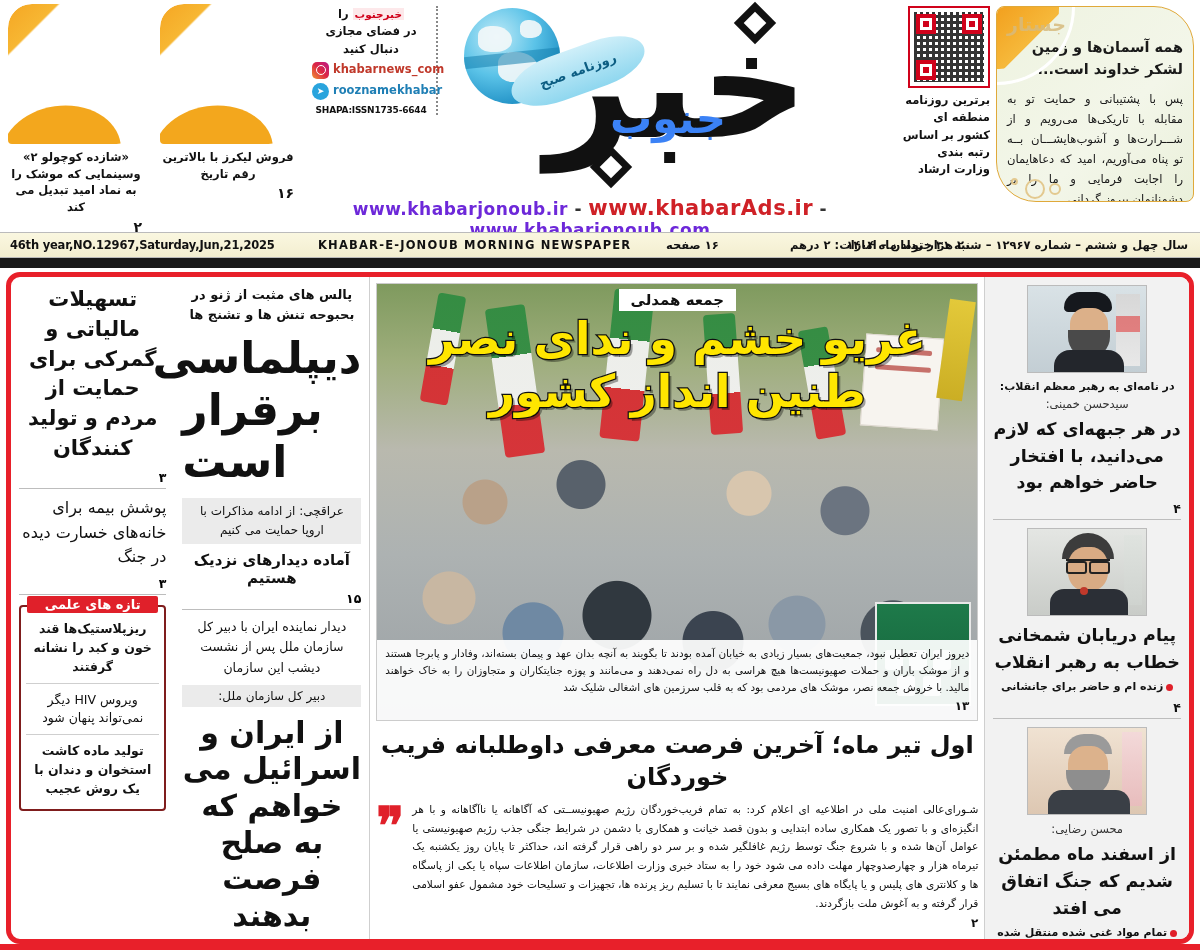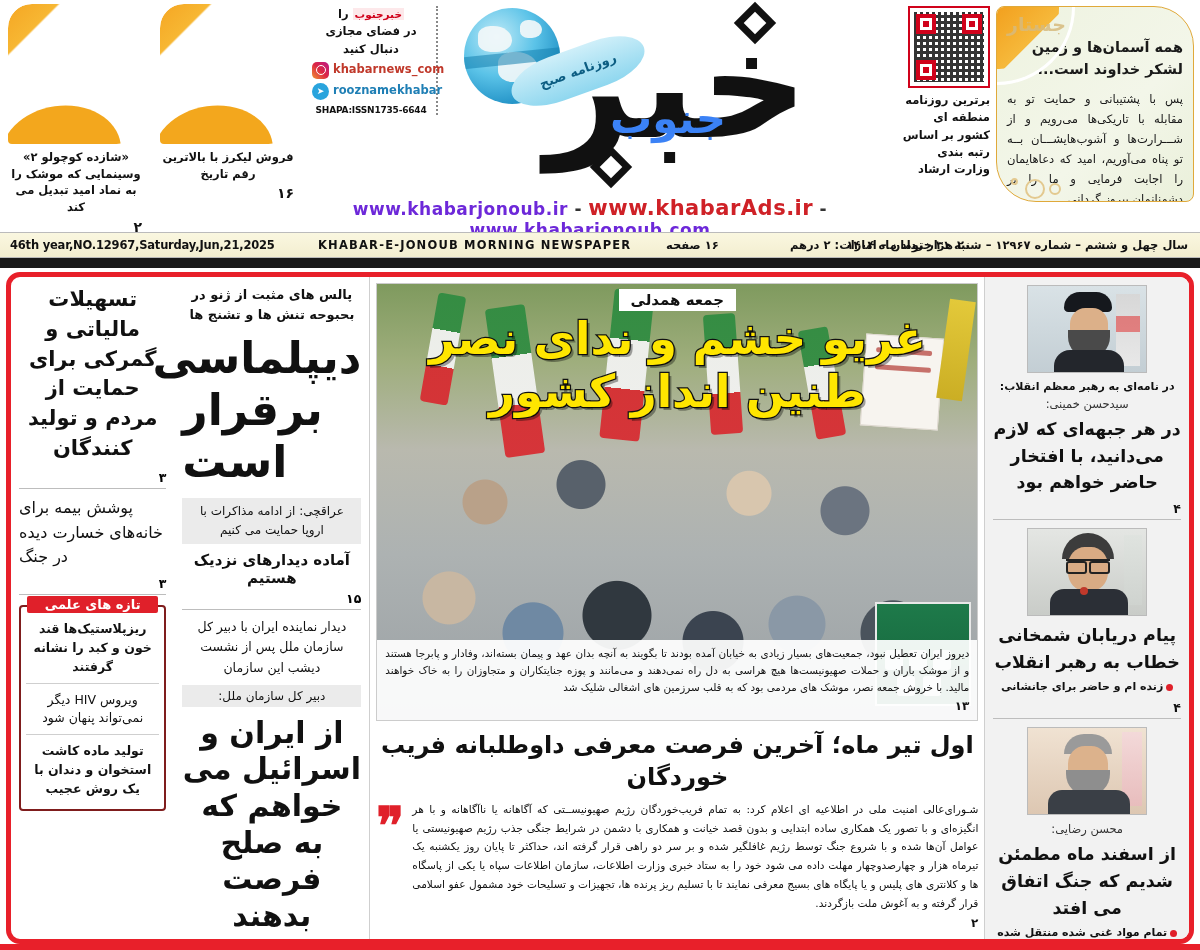--- a/index.html
+++ b/index.html
@@ -236,21 +236,21 @@
   .c2-sub { font-size:15px; font-weight:bold; color:#111; text-align:center; margin-top:7px;}
   .c2-page { font-size:12.5px; font-weight:bold; text-align:right; border-bottom:1px solid #bdbdbd; padding-bottom:3px; margin-top:4px;}
   .c2-lines { font-size:12.5px; color:#111; line-height:1.62; text-align:center; margin-top:7px;}
   .c2-quote2 { background:#ebebeb; font-size:12px; color:#111; padding:4px 5px; margin-top:7px; text-align:center;}
   .c2-mega2 { font-size:30px; font-weight:bold; color:#111; line-height:1.22; text-align:center; margin-top:8px;}
 
   
   .col-1 { width:166px; padding:8px 8px 0 8px; direction:rtl; }
   .c1-head { font-size:21px; font-weight:bold; color:#111; line-height:1.42; text-align:center;}
   .c1-page { font-size:12.5px; font-weight:bold; text-align:right; border-bottom:1px solid #bdbdbd; padding-bottom:3px; margin-top:6px;}
-  .c1-sub { font-size:16px; color:#111; line-height:1.55; text-align:left; margin-top:7px;}
+  .c1-sub { font-size:16px; color:#111; line-height:1.55; text-align:right; margin-top:7px;}
   .sci-box { border:2px solid #7f1d1d; border-radius:4px; margin-top:10px; padding:6px 5px 5px 5px; position:relative;}
   .sci-title { position:absolute; top:-11px; right:6px; left:6px; background:#e0202a; color:#fff;
       font-size:13px; font-weight:bold; text-align:center; padding:1px 0; border-radius:2px;}
   .sci-item { font-size:12.5px; font-weight:bold; color:#111; line-height:1.5; text-align:center; padding:7px 0 6px 0; border-bottom:1px solid #cfcfcf;}
   .sci-item:first-of-type{ padding-top:10px;}
   .sci-item:last-child{ border-bottom:none; }
   .sci-item.reg { font-weight:normal; }
   .pgbadge { display:inline-block; background:#e0202a; color:#fff; font-size:10px; font-weight:bold; padding:0 3px; border-radius:2px; vertical-align:middle;}
 
   .bottom-red { position:absolute; top:944px; left:0; width:1200px; height:6px; background:#e8202a;}

